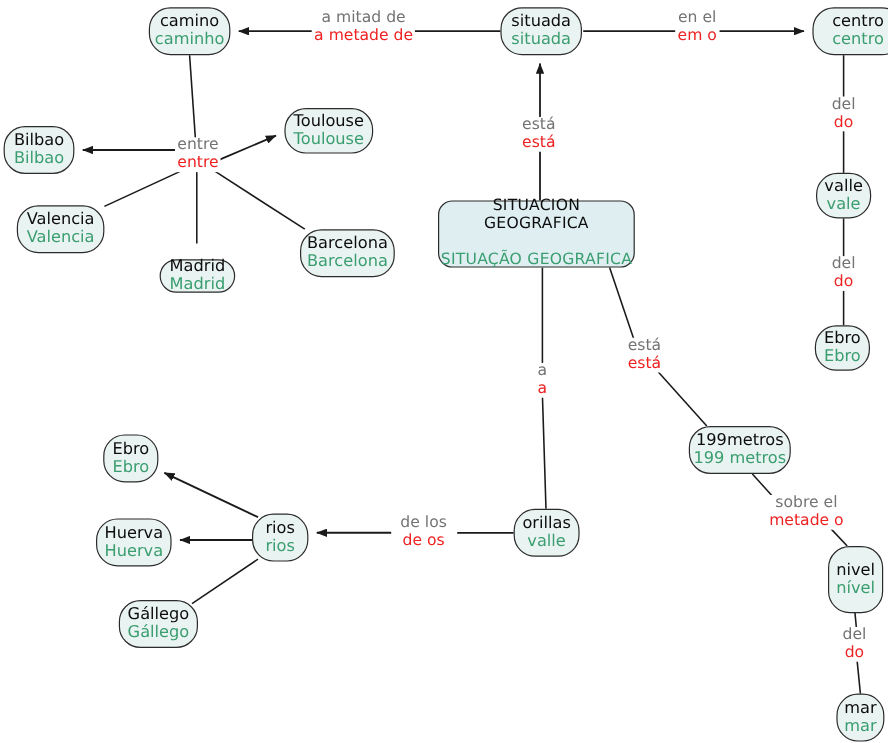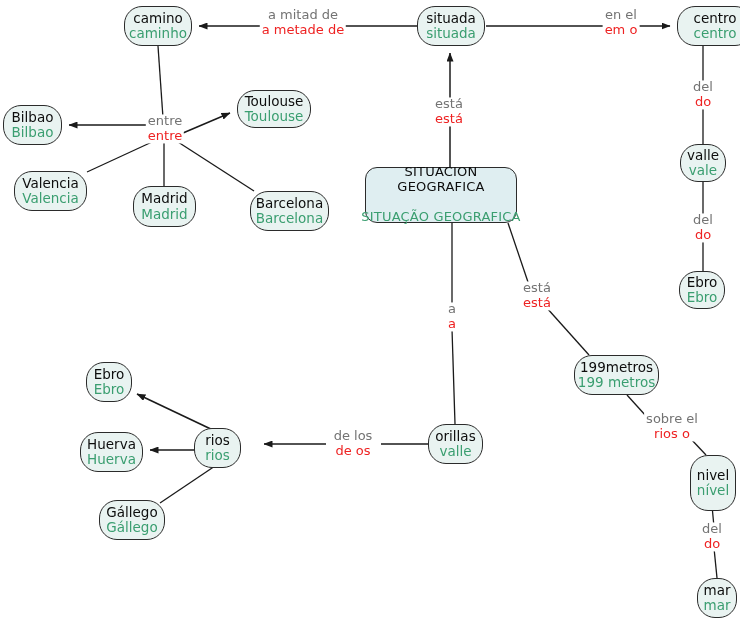--- a/index.html
+++ b/index.html
@@ -155,42 +155,42 @@
     <span class="pt">vale</span>
   </div>
   <div class="node" style="left: 14px; top: 171px; width: 73px; height: 40px;">
     <span class="es">Valencia</span>
     <span class="pt">Valencia</span>
   </div>
   <div class="node" style="left: 250px; top: 191px; width: 79px; height: 40px;">
     <span class="es">Barcelona</span>
     <span class="pt">Barcelona</span>
   </div>
-  <div class="node" style="left: 133px; top: 186px; width: 63px; height: 41px;">
+  <div class="node" style="left: 133px; top: 216px; width: 63px; height: 28px;">
     <span class="es">Madrid</span>
     <span class="pt">Madrid</span>
   </div>
-  <div class="node central" style="left: 365px; top: 167px; width: 152px; height: 56px;">
+  <div class="node central" style="left: 365px; top: 167px; width: 164px; height: 56px;">
     <span class="es">SITUACION</span>
     <span class="es">GEOGRAFICA</span>
     <span class="pt">SITUAÇÃO GEOGRAFICA</span>
   </div>
   <div class="node" style="left: 679px; top: 271px; width: 46px; height: 38px;">
     <span class="es">Ebro</span>
     <span class="pt">Ebro</span>
   </div>
   <div class="node" style="left: 574px; top: 355px; width: 85px; height: 40px;">
     <span class="es">199metros</span>
     <span class="pt">199 metros</span>
   </div>
   <div class="node" style="left: 86px; top: 362px; width: 46px; height: 40px;">
     <span class="es">Ebro</span>
     <span class="pt">Ebro</span>
   </div>
-  <div class="node" style="left: 194px; top: 428px; width: 47px; height: 40px;">
+  <div class="node" style="left: 210px; top: 428px; width: 47px; height: 40px;">
     <span class="es">rios</span>
     <span class="pt">rios</span>
   </div>
   <div class="node" style="left: 428px; top: 424px; width: 55px; height: 40px;">
     <span class="es">orillas</span>
     <span class="pt">valle</span>
   </div>
   <div class="node" style="left: 80px; top: 432px; width: 63px; height: 40px;">
     <span class="es">Huerva</span>
     <span class="pt">Huerva</span>
@@ -205,21 +205,21 @@
   </div>
   <div class="node" style="left: 697px; top: 578px; width: 40px; height: 40px;">
     <span class="es">mar</span>
     <span class="pt">mar</span>
   </div>
 
   <div class="link-label" style="left: 303px; top: 23px;">
     <span class="es">a mitad de</span>
     <span class="pt">a metade de</span>
   </div>
-  <div class="link-label" style="left: 581px; top: 23px; margin-left: 40px;">
+  <div class="link-label" style="left: 581px; top: 23px;">
     <span class="es">en el</span>
     <span class="pt">em o</span>
   </div>
   <div class="link-label" style="left: 449px; top: 112px;">
     <span class="es">está</span>
     <span class="pt">está</span>
   </div>
   <div class="link-label" style="left: 165px; top: 129px;">
     <span class="es">entre</span>
     <span class="pt">entre</span>
@@ -235,21 +235,21 @@
   <div class="link-label" style="left: 537px; top: 296px;">
     <span class="es">está</span>
     <span class="pt">está</span>
   </div>
   <div class="link-label" style="left: 452px; top: 317px;">
     <span class="es">a</span>
     <span class="pt">a</span>
   </div>
   <div class="link-label" style="left: 672px; top: 427px;">
     <span class="es">sobre el</span>
-    <span class="pt">rios o</span>
+    <span class="pt">metade o</span>
   </div>
   <div class="link-label" style="left: 353px; top: 444px;">
     <span class="es">de los</span>
     <span class="pt">de os</span>
   </div>
   <div class="link-label" style="left: 712px; top: 537px;">
     <span class="es">del</span>
     <span class="pt">do</span>
   </div>
 

